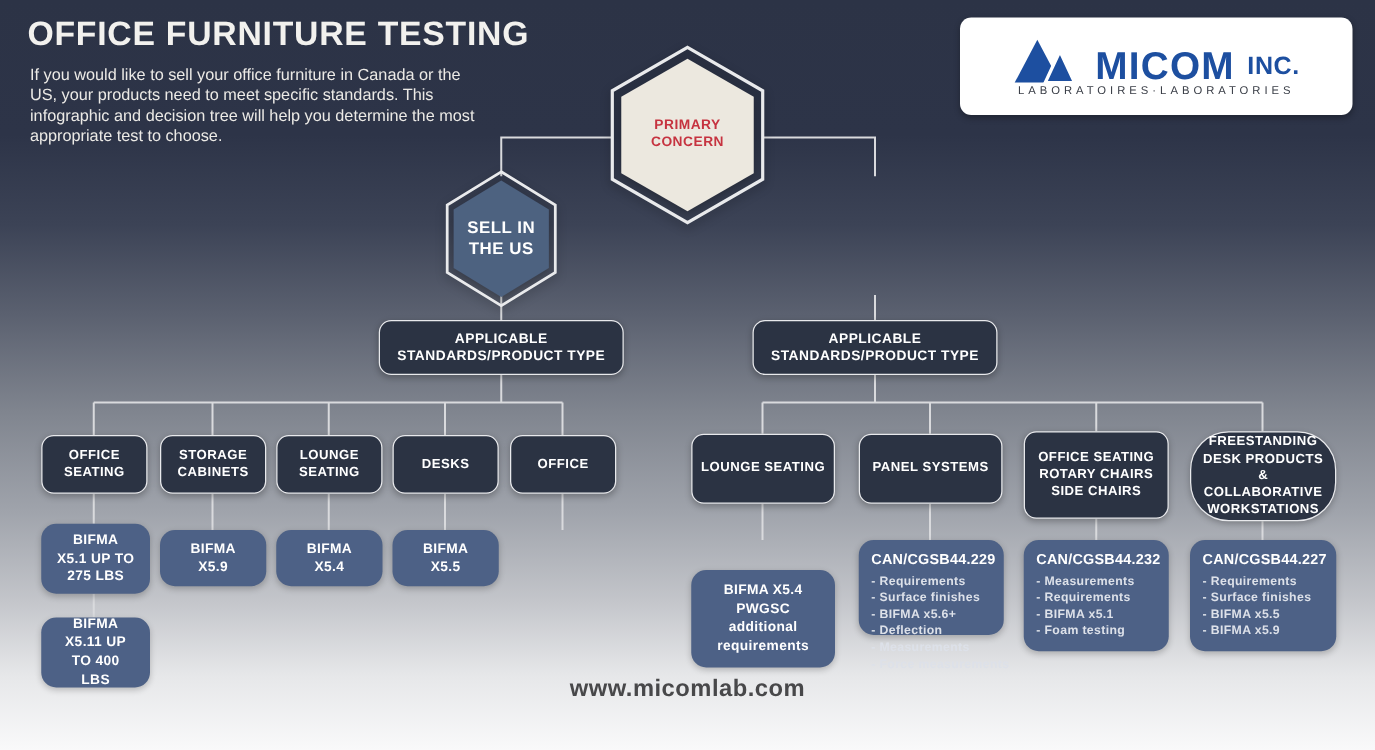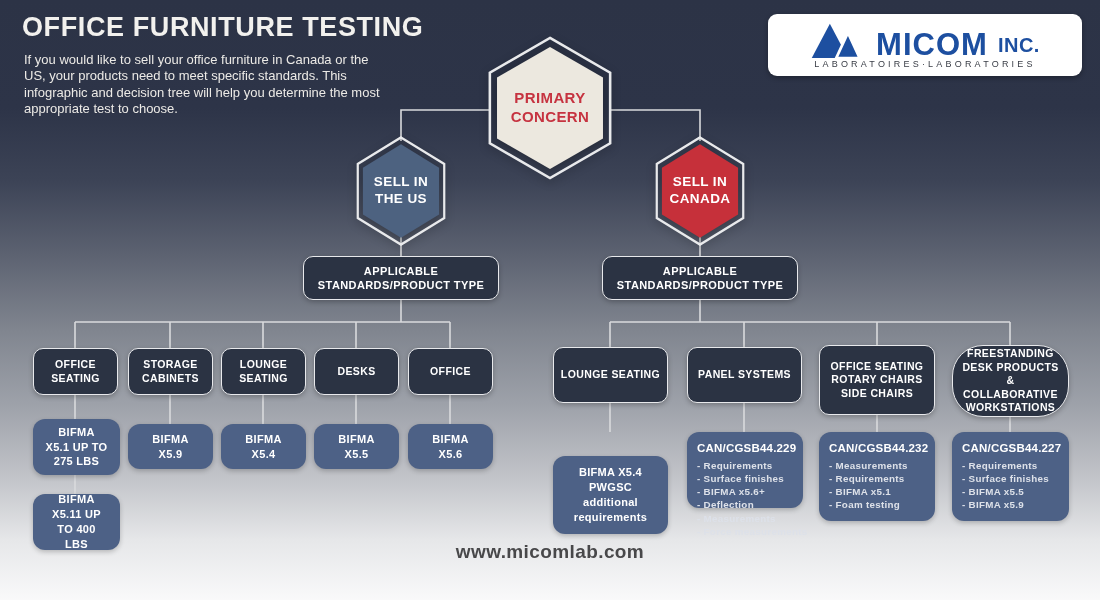--- a/index.html
+++ b/index.html
@@ -11,36 +11,36 @@
   .connectors{position:absolute;left:0;top:0;z-index:1;}
   .title{
     position:absolute;left:22px;top:12px;z-index:3;color:#f2f1ee;font-size:27px;
     font-weight:800;letter-spacing:.6px;
   }
   .intro{
     position:absolute;left:24px;top:52px;width:360px;z-index:3;color:#eceae6;
     font-size:13px;line-height:1.25;font-weight:500;
   }
   .logo{
-    position:absolute;left:768px;top:14px;width:314px;height:62px;z-index:3;
+    position:absolute;left:768px;top:14px;width:314px;height:78px;z-index:3;
     background:#fff;border-radius:9px;display:flex;flex-direction:column;
     align-items:center;justify-content:center;box-shadow:0 2px 5px rgba(0,0,0,.3);
   }
   .logo-row{display:flex;align-items:flex-end;gap:10px;}
   .logo-mark{width:56px;height:38px;}
   .logo-brand{color:#1d4fa0;font-size:31px;font-weight:800;letter-spacing:1px;line-height:.9;}
   .logo-suffix{color:#1d4fa0;font-size:20px;font-weight:800;letter-spacing:.5px;padding-bottom:2px;}
   .logo-tagline{color:#383c45;font-size:9px;font-weight:400;letter-spacing:3.2px;margin-top:0;}
   .hex{position:absolute;z-index:2;filter:drop-shadow(0 3px 4px rgba(0,0,0,.3));}
   .hex svg{position:absolute;left:0;top:0;}
   .hex-label{
     position:absolute;left:12%;right:12%;top:0;bottom:0;display:flex;align-items:center;
     justify-content:center;text-align:center;font-weight:800;line-height:1.25;
   }
-  .primary-label{color:#c63340;font-size:15px;letter-spacing:.4px;}
+  .primary-label{color:#c63340;font-size:11px;letter-spacing:.4px;}
   .branch-label{color:#ffffff;font-size:13.5px;letter-spacing:.4px;}
   .cat{
     position:absolute;z-index:2;background:#2b3343;border:1.6px solid #e8e9ec;border-radius:10px;
     color:#fff;display:flex;align-items:center;justify-content:center;text-align:center;
     font-size:10.5px;font-weight:700;letter-spacing:.4px;line-height:1.3;
     box-shadow:0 2px 5px rgba(0,0,0,.25);padding:2px 6px;box-sizing:border-box;
   }
   .std{
     position:absolute;z-index:2;background:#4d6186;border-radius:12px;color:#fff;
     display:flex;align-items:center;justify-content:center;text-align:center;
@@ -104,27 +104,20 @@
   </div>
 
   <div class="hex" style="left:355px;top:136px;width:92px;height:110px;">
     <svg viewBox="0 0 100 112" width="100%" height="100%" preserveAspectRatio="none">
       <polygon points="50,1.5 97,28.5 97,83.5 50,110.5 3,83.5 3,28.5" fill="none" stroke="#e9eaec" stroke-width="2.4"></polygon>
       <polygon points="50,8.5 91.4,32.2 91.4,79.8 50,103.5 8.6,79.8 8.6,32.2" fill="#4d6280"></polygon>
     </svg>
     <div class="hex-label branch-label">SELL IN THE US</div>
   </div>
 
-  <div class="hex" style="left:654px;top:136px;width:92px;height:110px;">
-    <svg viewBox="0 0 100 112" width="100%" height="100%" preserveAspectRatio="none">
-      <polygon points="50,1.5 97,28.5 97,83.5 50,110.5 3,83.5 3,28.5" fill="none" stroke="#e9eaec" stroke-width="2.4"></polygon>
-      <polygon points="50,8.5 91.4,32.2 91.4,79.8 50,103.5 8.6,79.8 8.6,32.2" fill="#c6303a"></polygon>
-    </svg>
-    <div class="hex-label branch-label">SELL IN CANADA</div>
-  </div>
 
   <div class="cat" style="left:303px;top:256px;width:196px;height:44px;font-size:11px;">APPLICABLE STANDARDS/PRODUCT TYPE</div>
   <div class="cat" style="left:602px;top:256px;width:196px;height:44px;font-size:11px;">APPLICABLE STANDARDS/PRODUCT TYPE</div>
 
   <div class="cat" style="left:33px;top:348px;width:85px;height:47px;">OFFICE SEATING</div>
   <div class="cat" style="left:128px;top:348px;width:85px;height:47px;">STORAGE CABINETS</div>
   <div class="cat" style="left:221px;top:348px;width:85px;height:47px;">LOUNGE SEATING</div>
   <div class="cat" style="left:314px;top:348px;width:85px;height:47px;">DESKS</div>
   <div class="cat" style="left:408px;top:348px;width:85px;height:47px;">OFFICE</div>
 
@@ -132,23 +125,20 @@
     <span class="narrow-label">BIFMA X5.1 UP TO 275 LBS</span>
   </div>
   <div class="std" style="left:128px;top:424px;width:85px;height:45px;">
     <span class="narrow-label">BIFMA X5.9</span>
   </div>
   <div class="std" style="left:221px;top:424px;width:85px;height:45px;align-items:center;">
     <span class="narrow-label">BIFMA X5.4</span>
   </div>
   <div class="std" style="left:314px;top:424px;width:85px;height:45px;">
     <span class="narrow-label">BIFMA X5.5</span>
-  </div>
-  <div class="std" style="left:408px;top:424px;width:85px;height:45px;">
-    <span class="narrow-label">BIFMA X5.6</span>
   </div>
   <div class="std" style="left:33px;top:494px;width:87px;height:56px;">
     <span class="narrow-label">BIFMA X5.11 UP TO 400 LBS</span>
   </div>
 
   <div class="cat" style="left:553px;top:347px;width:115px;height:56px;">LOUNGE SEATING</div>
   <div class="cat" style="left:687px;top:347px;width:115px;height:56px;">PANEL SYSTEMS</div>
   <div class="cat" style="left:819px;top:345px;width:116px;height:70px;">OFFICE SEATING ROTARY CHAIRS SIDE CHAIRS</div>
   <div class="cat" style="left:952px;top:345px;width:117px;height:72px;border-radius:31px;">FREESTANDING DESK PRODUCTS &amp; COLLABORATIVE WORKSTATIONS</div>
 

